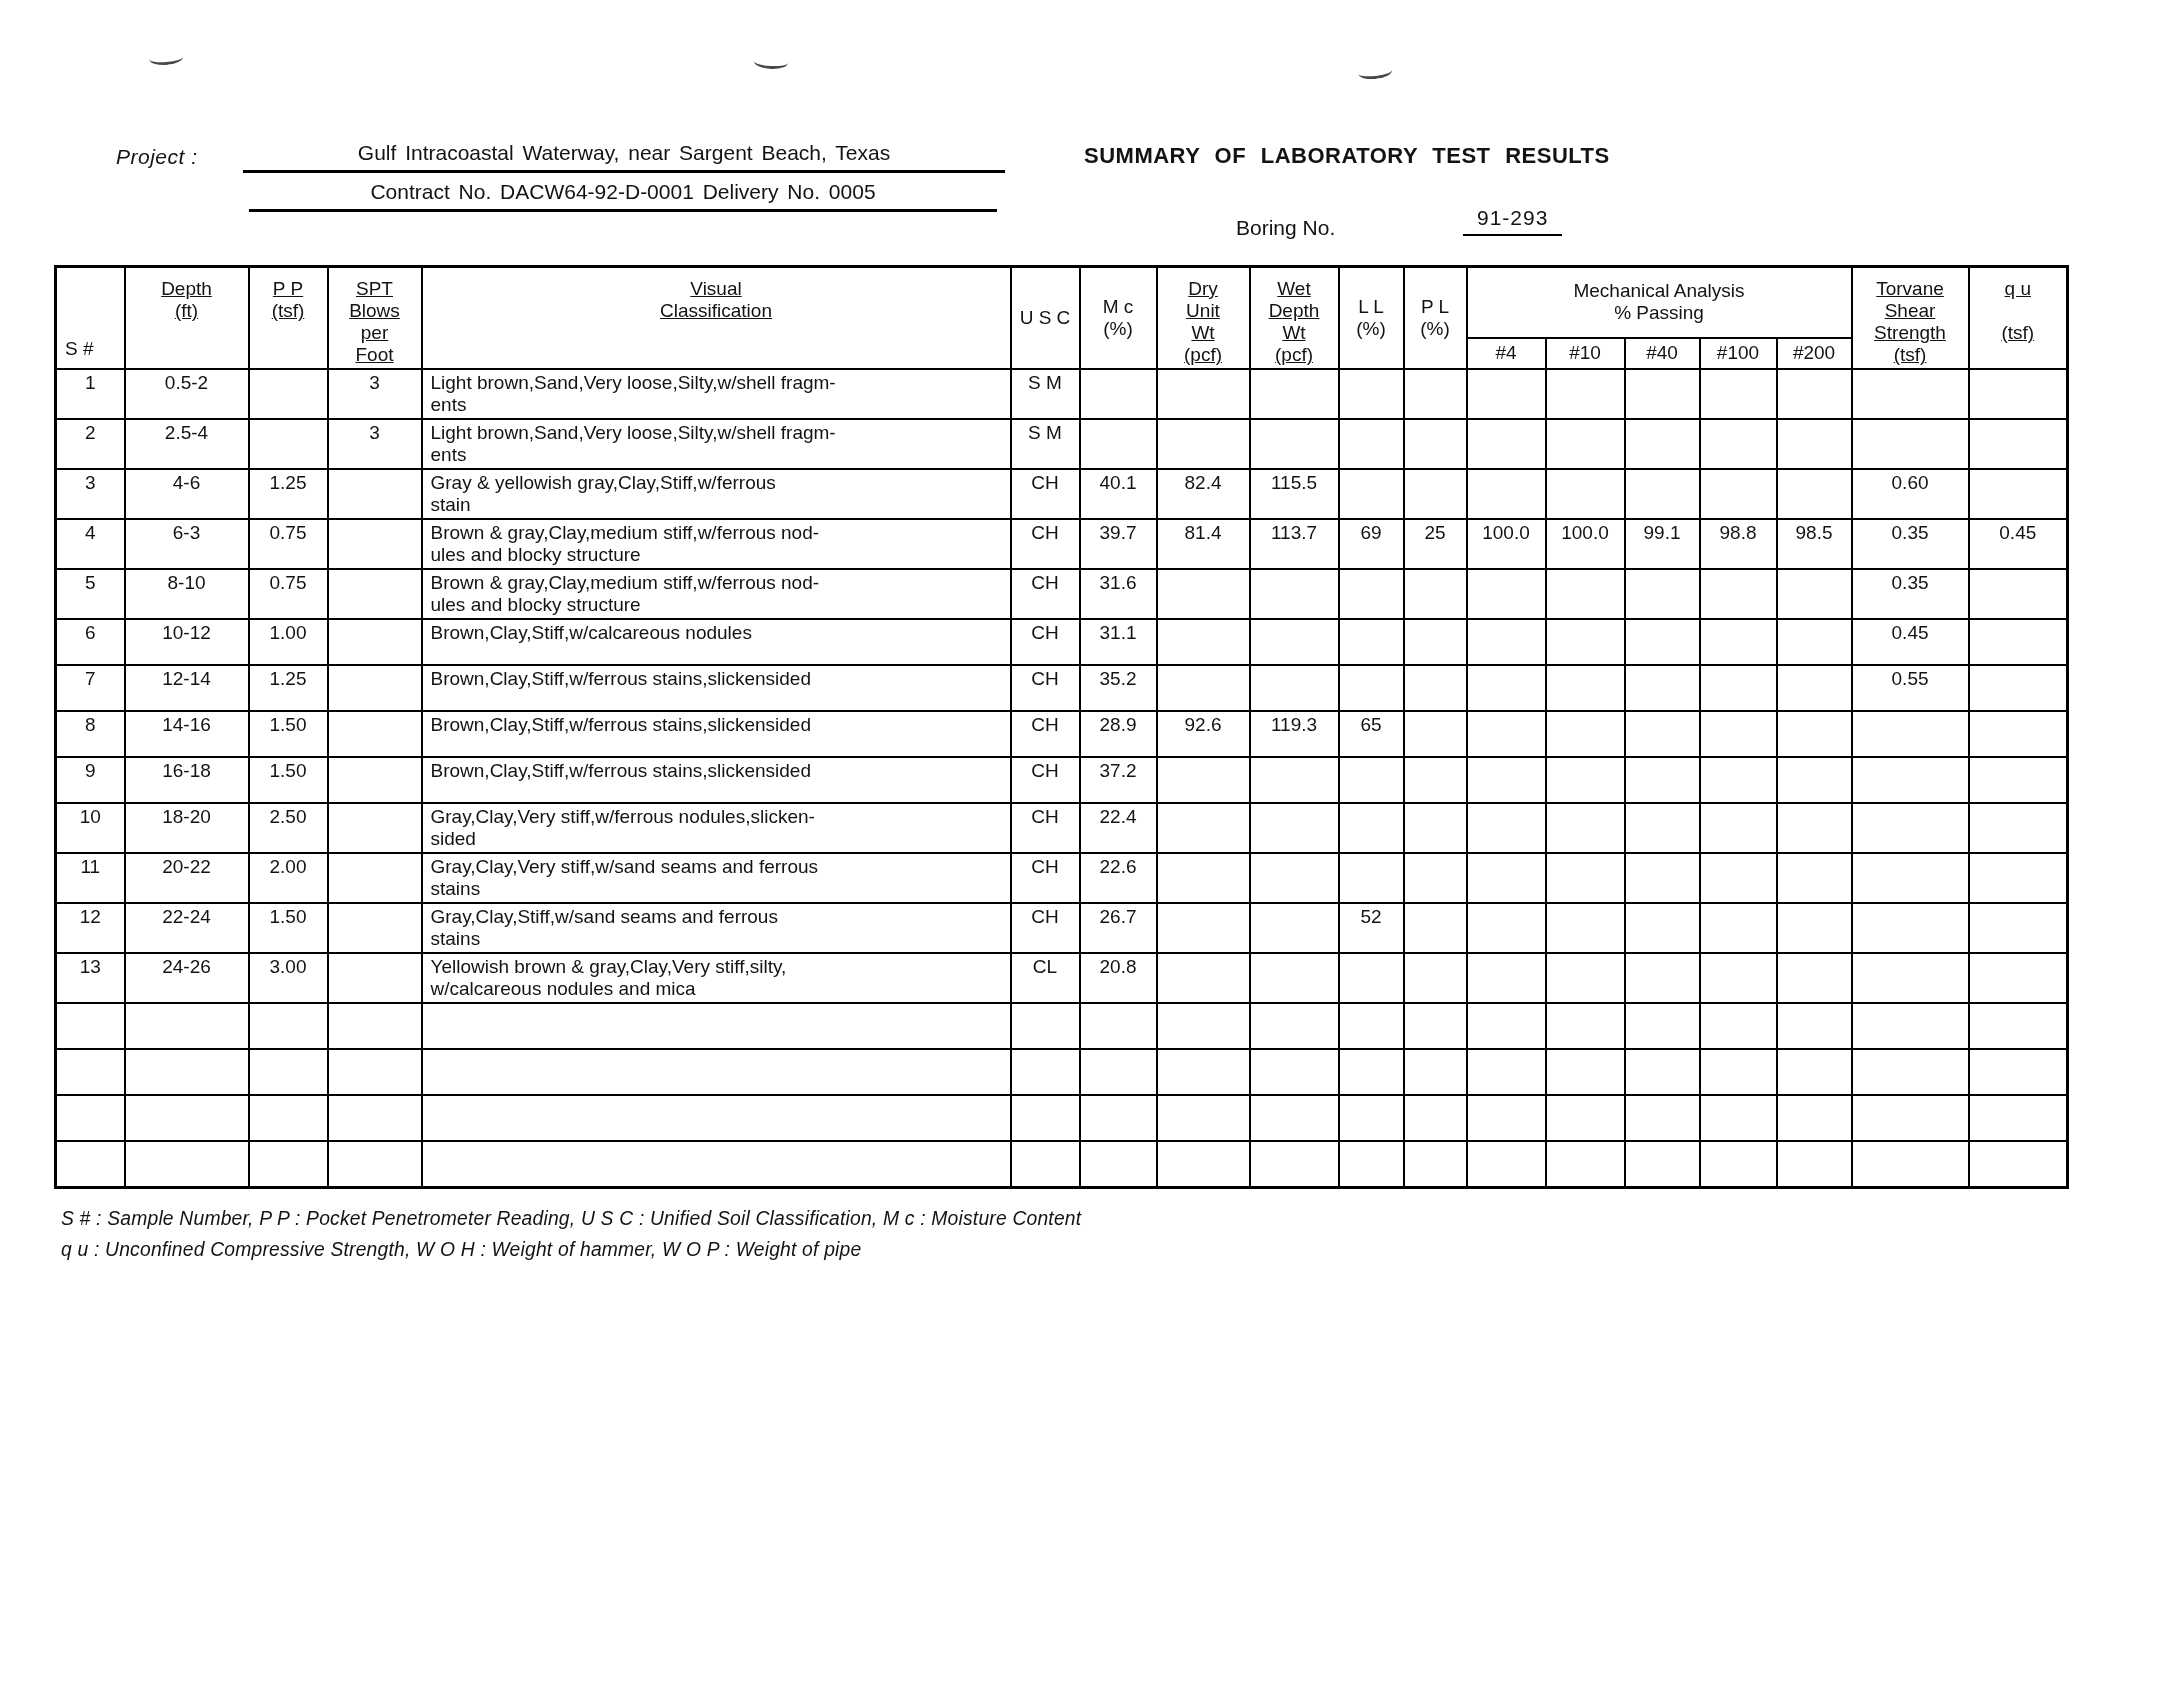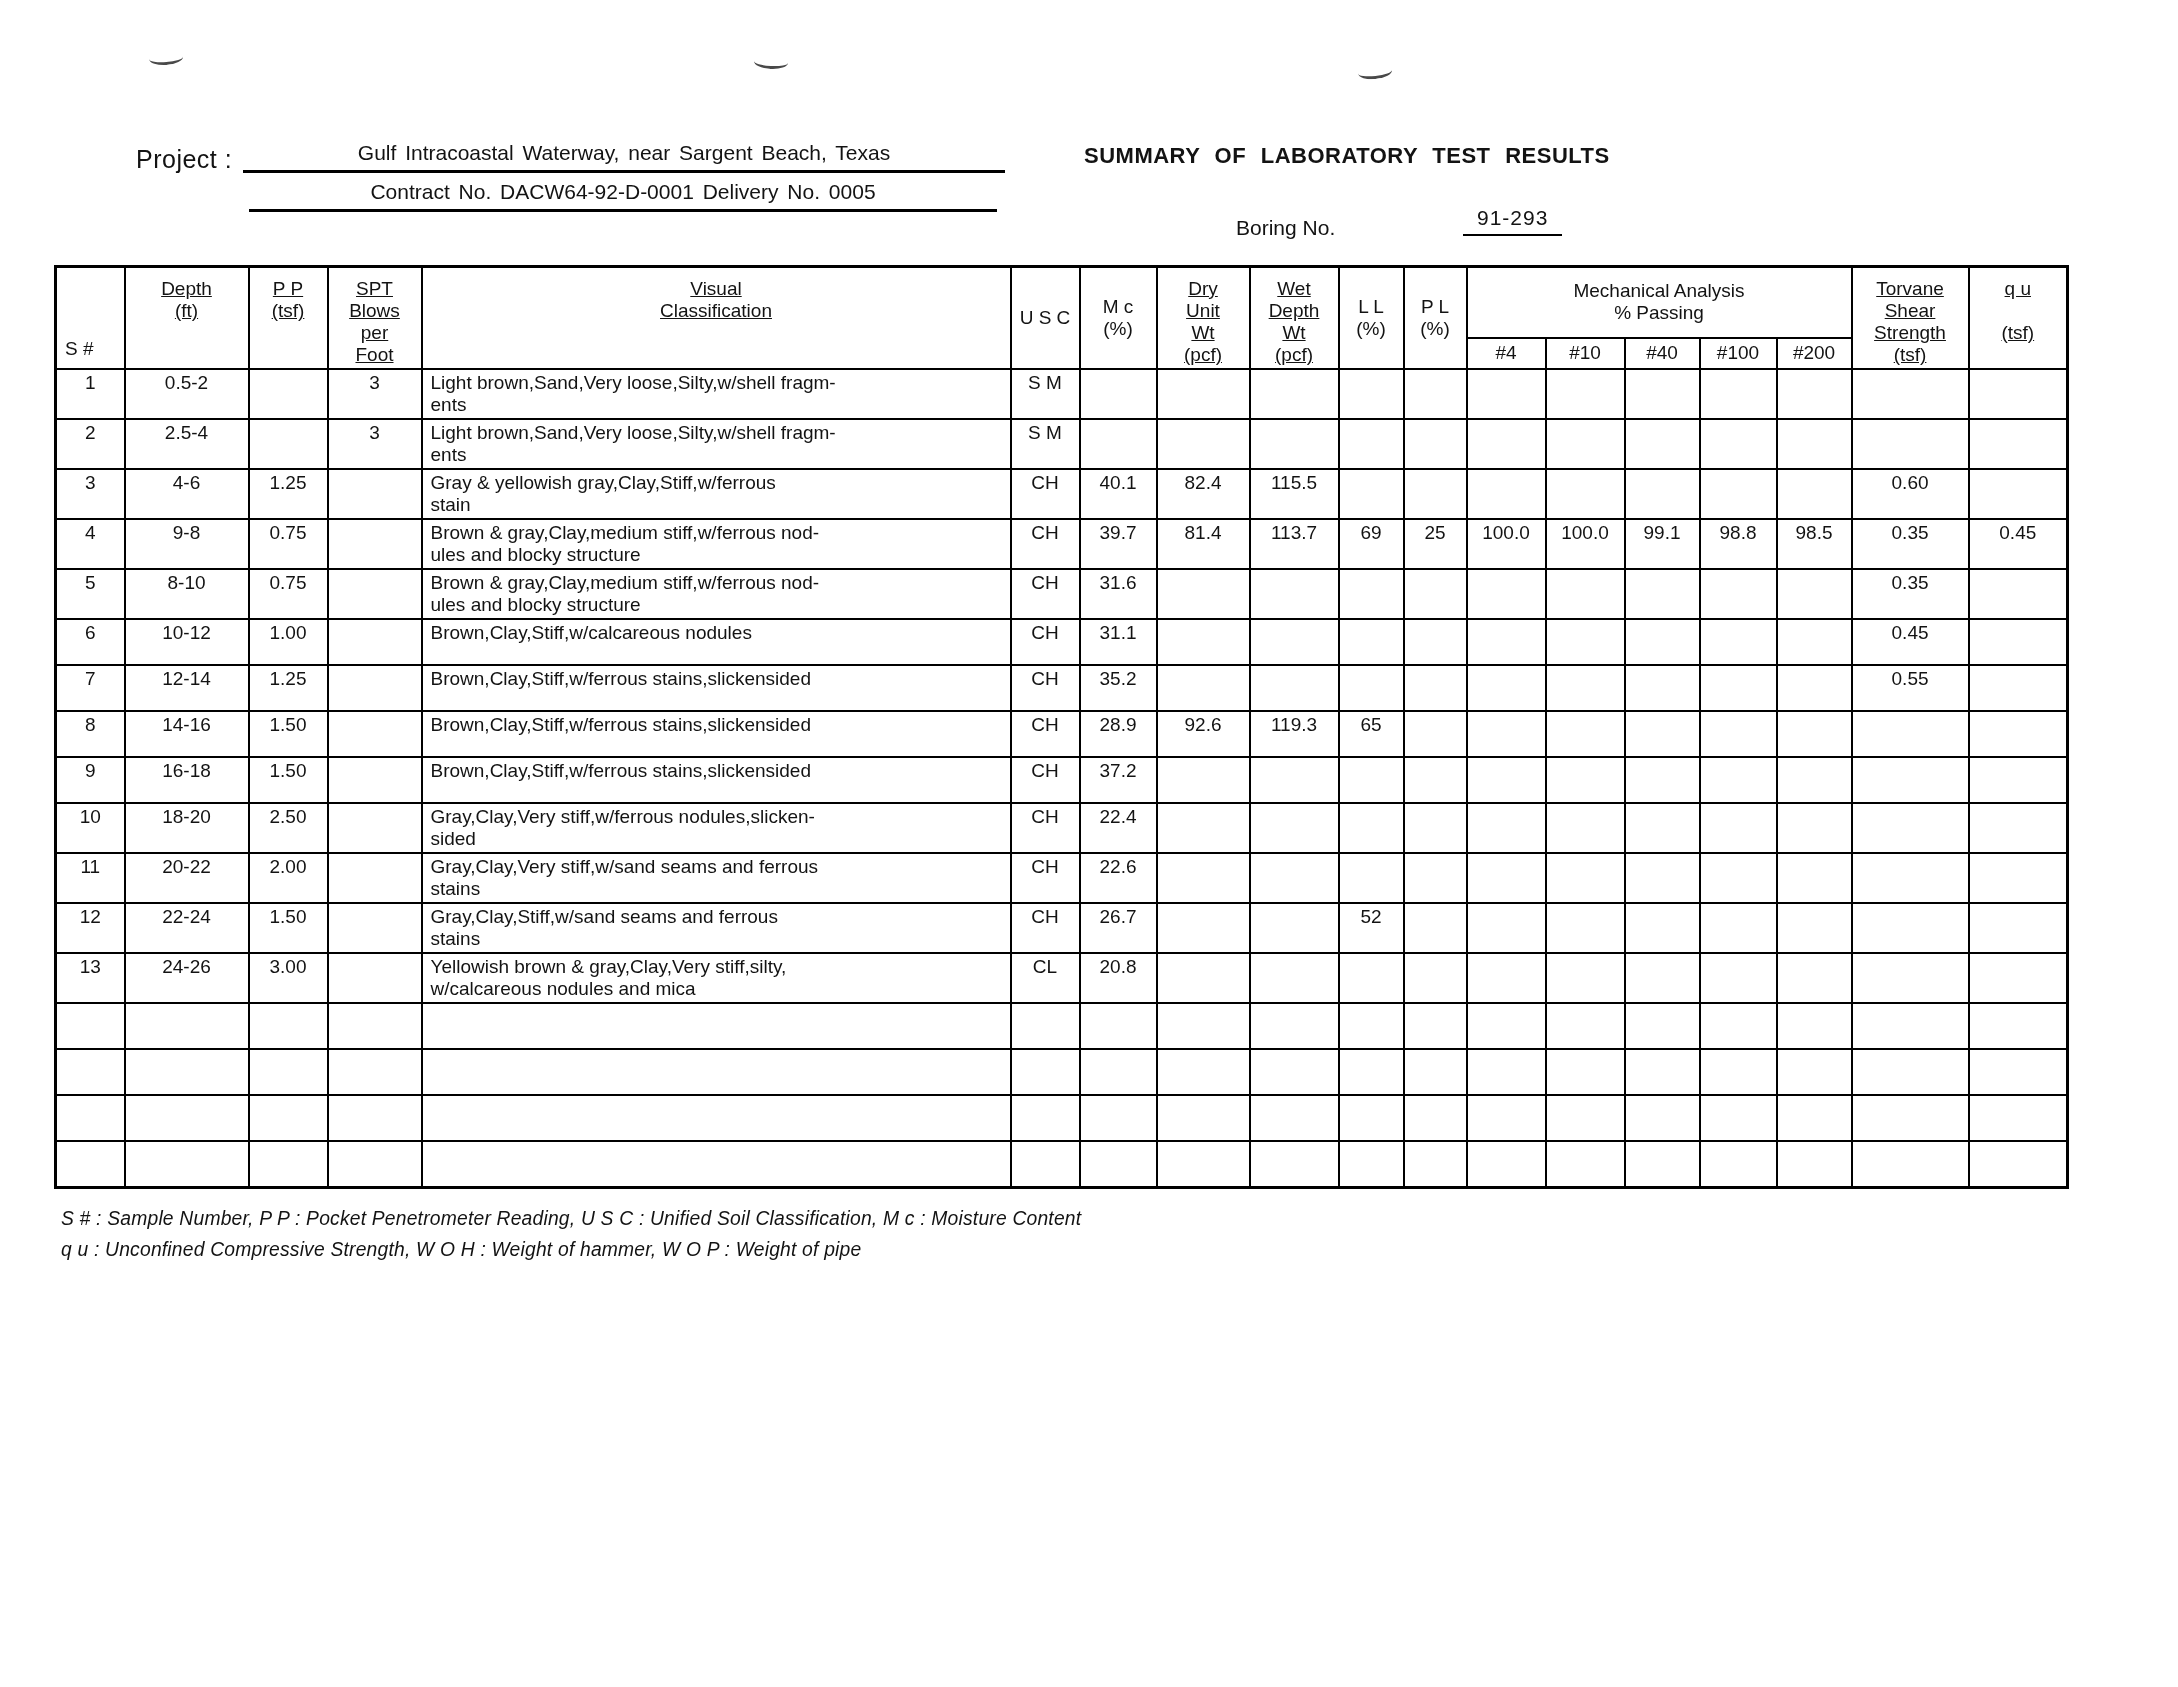--- a/index.html
+++ b/index.html
@@ -18,22 +18,22 @@
     border-bottom: 3px solid #2a2a2a;
     border-radius: 50%;
     opacity: .85;
   }
   .artifact.a1 { left: 149px; top: 51px; transform: rotate(-4deg); }
   .artifact.a2 { left: 754px; top: 55px; transform: rotate(3deg); }
   .artifact.a3 { left: 1358px; top: 65px; transform: rotate(-6deg); }
 
   .doc-header { position: relative; height: 265px; }
   .project-label {
-    position: absolute; left: 136px; top: 145px;
-    font-size: 25px; letter-spacing: 0.5px;
+    position: absolute; left: 116px; top: 145px;
+    font-size: 21px; letter-spacing: 0.5px; font-style: italic;
   }
   .project-value {
     position: absolute; left: 243px; top: 141px; width: 762px;
     text-align: center; font-size: 21px;
     border-bottom: 3px solid #000; padding-bottom: 5px;
     word-spacing: 3px;
   }
   .contract-value {
     position: absolute; left: 249px; top: 180px; width: 748px;
     text-align: center; font-size: 21px;
@@ -239,21 +239,21 @@
           <td class="cell-p4"></td>
           <td class="cell-p10"></td>
           <td class="cell-p40"></td>
           <td class="cell-p100"></td>
           <td class="cell-p200"></td>
           <td class="cell-torvane">0.60</td>
           <td class="cell-qu"></td>
         </tr>
         <tr>
           <td class="cell-s">4</td>
-          <td class="cell-depth">9-8</td>
+          <td class="cell-depth">6-3</td>
           <td class="cell-pp">0.75</td>
           <td class="cell-spt"></td>
           <td class="cell-visual">Brown &amp; gray,Clay,medium stiff,w/ferrous nod-
 ules and blocky structure</td>
           <td class="cell-usc">CH</td>
           <td class="cell-mc">39.7</td>
           <td class="cell-dry_unit_wt">81.4</td>
           <td class="cell-wet_unit_wt">113.7</td>
           <td class="cell-ll">69</td>
           <td class="cell-pl">25</td>

